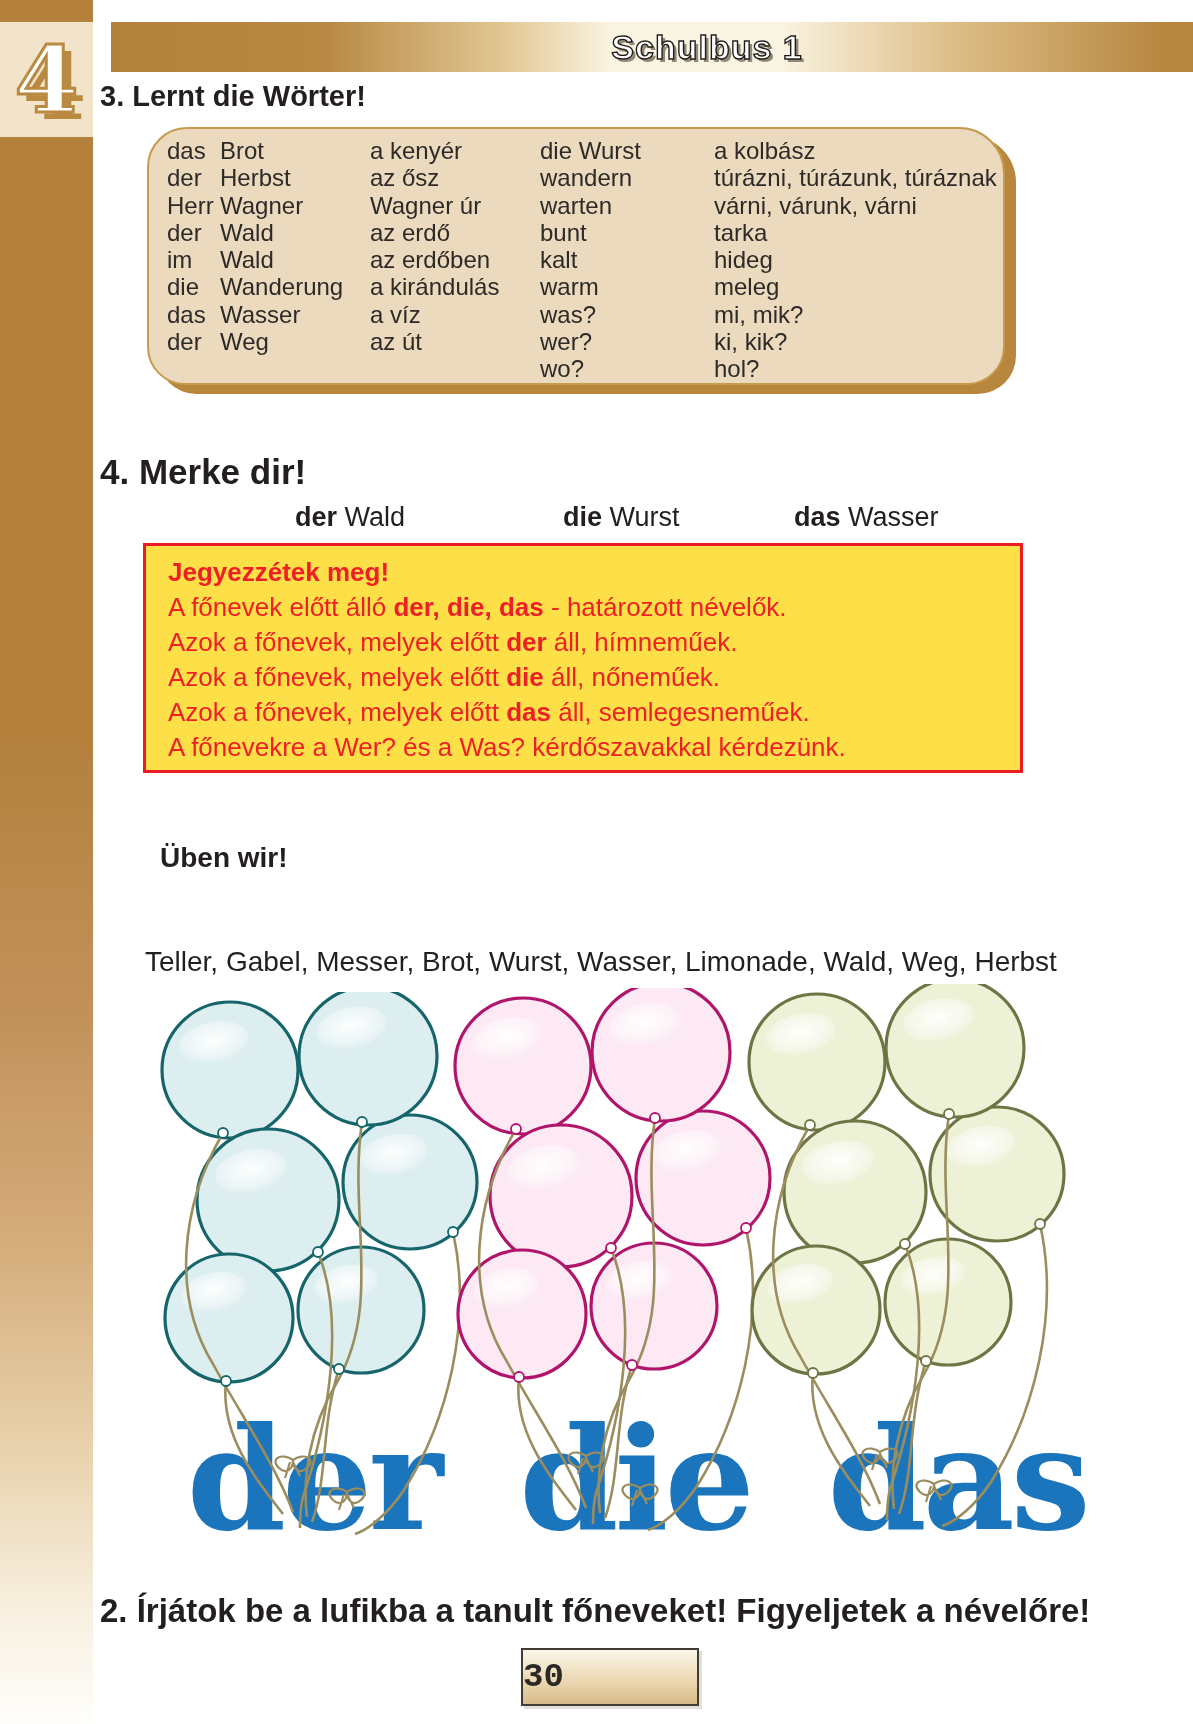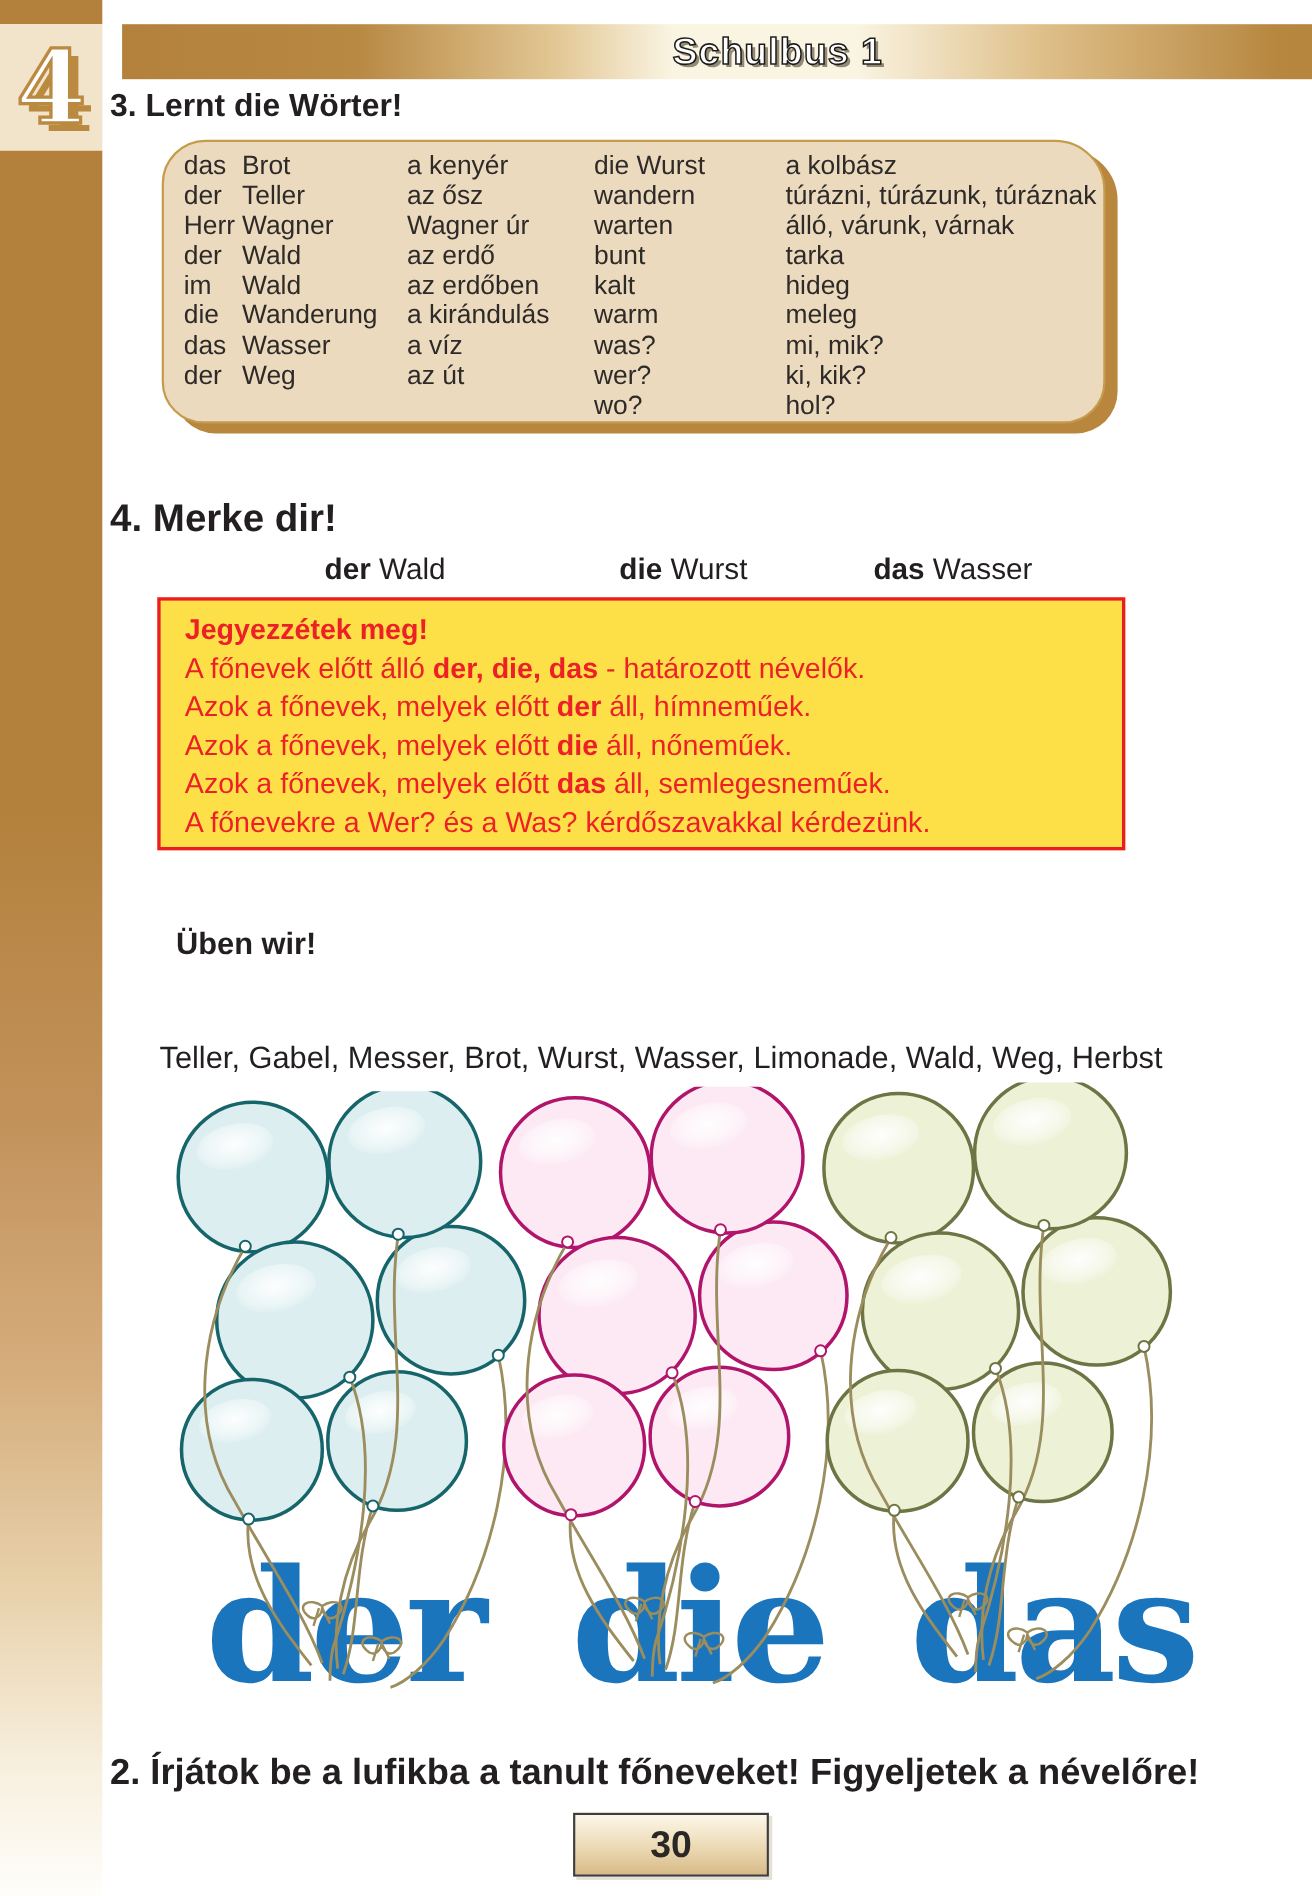--- a/index.html
+++ b/index.html
@@ -55,21 +55,21 @@
   .cluster-1{left:150px;top:992px;} .cluster-2{left:443px;top:988px;} .cluster-3{left:737px;top:984px;}
   .article-label{
     position:absolute;top:1408px;z-index:1;transform:translateX(-50%);
     font-family:"DejaVu Serif",serif;font-weight:bold;font-size:142px;line-height:1;letter-spacing:-4px;
   }
   .label-1{left:313px;} .label-2{left:635px;} .label-3{left:957px;}
   
   .page-number-box{position:absolute;left:521px;top:1648px;width:178px;height:58px;box-sizing:border-box;
     background:linear-gradient(180deg,#fcf7ea 0%,#ecd9b4 55%,#d8ba88 100%);
     border:2.5px solid #403c38;box-shadow:3px 3px 0 #e4e0d8;
-    display:flex;align-items:center;justify-content:center;font-size:34px;font-weight:bold;color:#2a2824;}
+    display:flex;align-items:center;font-size:34px;font-weight:bold;color:#2a2824;font-family:Liberation Mono, monospace;}
 </style>
 </head>
 <body>
 
 <div class="page">
 
   <div class="corner-gold"></div>
   <div class="unit-box">
     <span class="unit-number">4</span>
   </div>
@@ -84,31 +84,31 @@
     <div id="vocab-rows">
         <div class="vocab-row">
           <span>das</span>
           <span>Brot</span>
           <span>a kenyér</span>
           <span>die Wurst</span>
           <span>a kolbász</span>
         </div>
         <div class="vocab-row">
           <span>der</span>
-          <span>Teller</span>
+          <span>Herbst</span>
           <span>az ősz</span>
           <span>wandern</span>
           <span>túrázni, túrázunk, túráznak</span>
         </div>
         <div class="vocab-row">
           <span>Herr</span>
           <span>Wagner</span>
           <span>Wagner úr</span>
           <span>warten</span>
-          <span>álló, várunk, várnak</span>
+          <span>várni, várunk, várni</span>
         </div>
         <div class="vocab-row">
           <span>der</span>
           <span>Wald</span>
           <span>az erdő</span>
           <span>bunt</span>
           <span>tarka</span>
         </div>
         <div class="vocab-row">
           <span>im</span>

